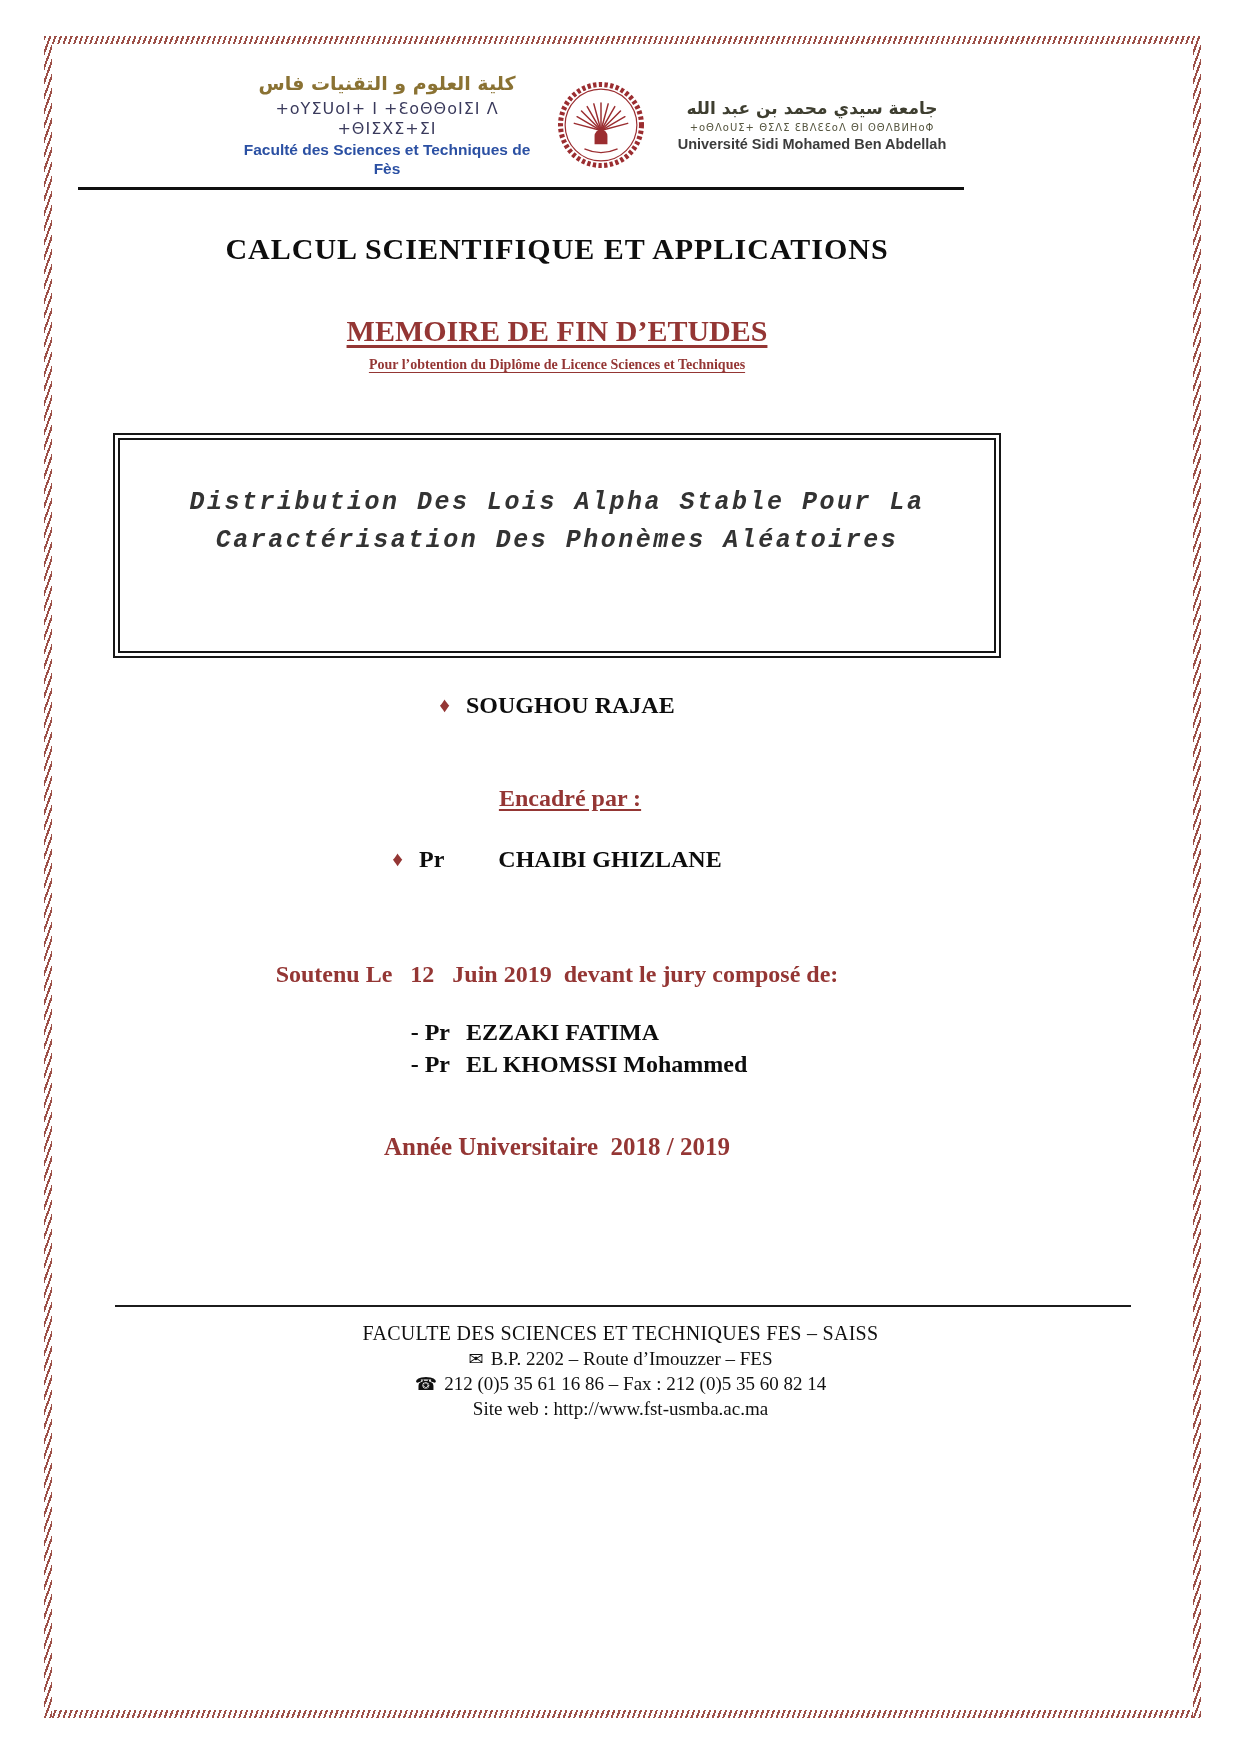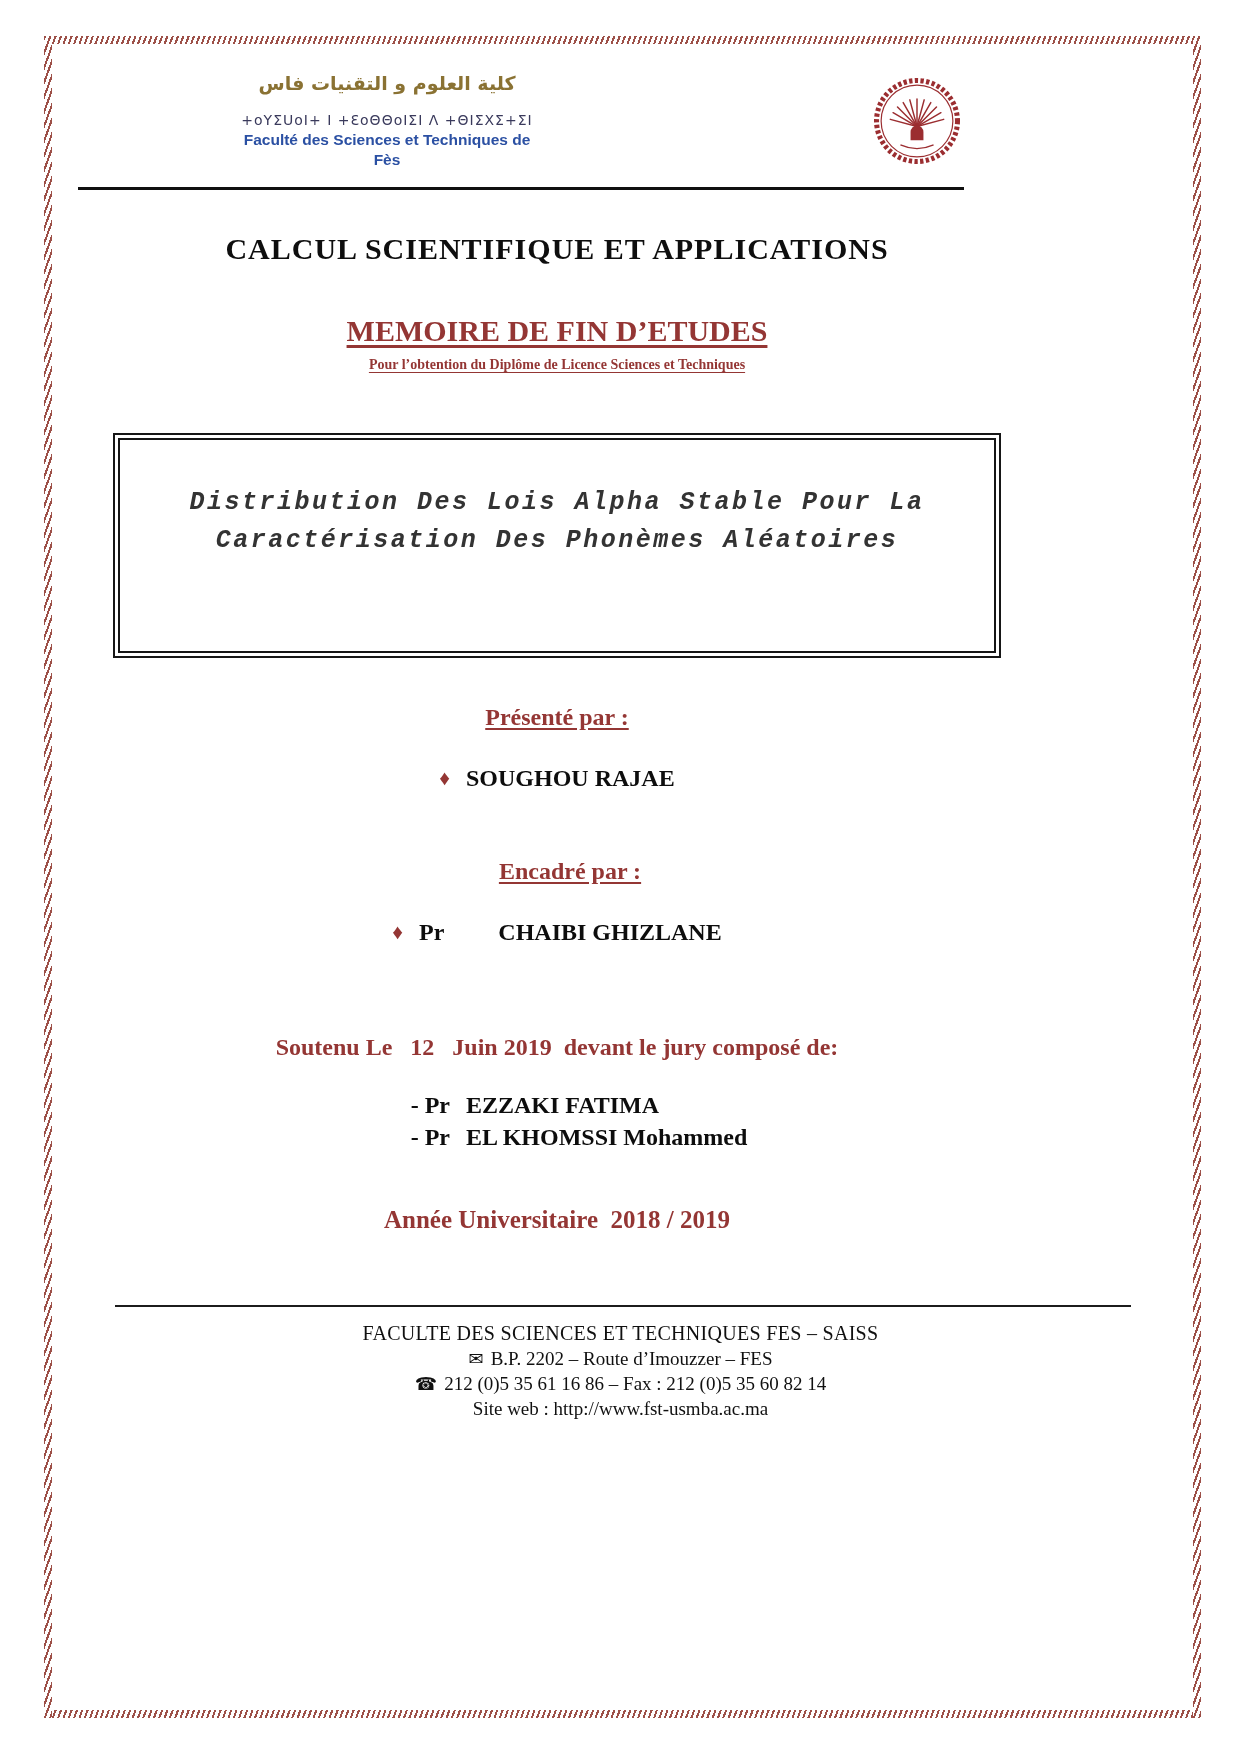--- a/index.html
+++ b/index.html
@@ -13,21 +13,21 @@
   .frame-top    { left:44px; top:36px;  width:1157px; height:8px; }
   .frame-bottom { left:44px; bottom:36px; width:1157px; height:8px; }
   .frame-left   { left:44px; top:36px; bottom:36px; width:8px; }
   .frame-right  { right:40px; top:36px; bottom:36px; width:8px; }
 
   
   .header { position:absolute; top:72px; left:233px; width:730px; display:flex; justify-content:space-between; align-items:center; text-align:center; }
   .header-left  { width:308px; line-height:1.25; }
   .header-right { width:302px; line-height:1.3; }
   .arabic-left  { font-family:"DejaVu Sans", sans-serif; font-size:19px; font-weight:bold; color:#8a7233; display:block; }
-  .tif-left     { font-size:14px; color:#3a3a5c; letter-spacing:1px; display:block; margin-top:16px; font-family:"DejaVu Sans", sans-serif; }
+  .tif-left     { font-size:16px; color:#3a3a5c; letter-spacing:1px; display:block; margin-top:3px; font-family:"DejaVu Sans", sans-serif; }
   .fac-name     { font-family:"Liberation Sans", sans-serif; font-size:15.5px; font-weight:bold; color:#2b50a3; display:block; margin-top:1px; }
   .arabic-right { font-family:"DejaVu Sans", sans-serif; font-size:17px; font-weight:bold; color:#3e3e30; display:block; }
   .tif-right    { font-size:10px; color:#55553f; letter-spacing:1px; display:block; margin-top:2px; font-family:"DejaVu Sans", sans-serif; }
   .univ-name    { font-family:"Liberation Sans", sans-serif; font-size:14.5px; font-weight:bold; color:#3c3c3c; display:block; margin-top:1px; }
   .logo-wrap { width:92px; height:92px; flex:0 0 auto; }
 
   .header-rule { position:absolute; top:187px; left:78px; width:886px; height:2.5px; background:#101010; }
 
   
   .content { position:absolute; top:200px; left:0; width:1114px; text-align:center; }
@@ -96,38 +96,42 @@
           <line x1="50" y1="56" x2="65" y2="30"></line>
           <line x1="50" y1="56" x2="71.2" y2="34.8"></line>
           <line x1="50" y1="56" x2="76" y2="41"></line>
           <line x1="50" y1="56" x2="79" y2="48.2"></line>
         </g>
         <path d="M43 71 v-9 a7 7 0 0 1 14 0 v9 z" fill="#9b2d30"></path>
         <path d="M32 76 q18 8 36 0" fill="none" stroke="#9b2d30" stroke-width="1.4"></path>
       </svg>
     </div>
 
+    <div class="header-right">
+      <span class="arabic-right" dir="rtl">جامعة سيدي محمد بن عبد الله</span>
+      <span class="tif-right">+oΘΛoUΣ+ ΘΣΛΣ ƐBΛƐƐoΛ ΘI ʘΘΛBИHoΦ</span>
+      <span class="univ-name">Université Sidi Mohamed Ben Abdellah</span>
+    </div>
   </div>
 
   <div class="header-rule"></div>
 
   <div class="content">
 
     <div class="h-field">CALCUL SCIENTIFIQUE ET APPLICATIONS</div>
     <div class="h-memoire">MEMOIRE DE FIN D’ETUDES</div>
     <div class="h-sub">Pour l’obtention du Diplôme de Licence Sciences et Techniques</div>
 
     <div class="subject-box">
       <div class="subject-inner">
         <div class="subject-line">Distribution Des Lois Alpha Stable Pour La</div>
         <div class="subject-line">Caractérisation Des Phonèmes Aléatoires</div>
       </div>
     </div>
 
-    <div class="section-label presented-label">Présenté par :</div>
     <div class="person-row">
       <span class="bullet">♦</span><span>SOUGHOU RAJAE</span>
     </div>
 
     <div class="section-label encadre-label">Encadré par :</div>
     <div class="person-row">
       <span class="bullet">♦</span><span>Pr</span><span class="pr-gap"></span><span>CHAIBI GHIZLANE</span>
     </div>
 
     <div class="defense-line">Soutenu Le   12   Juin 2019  devant le jury composé de:</div>

